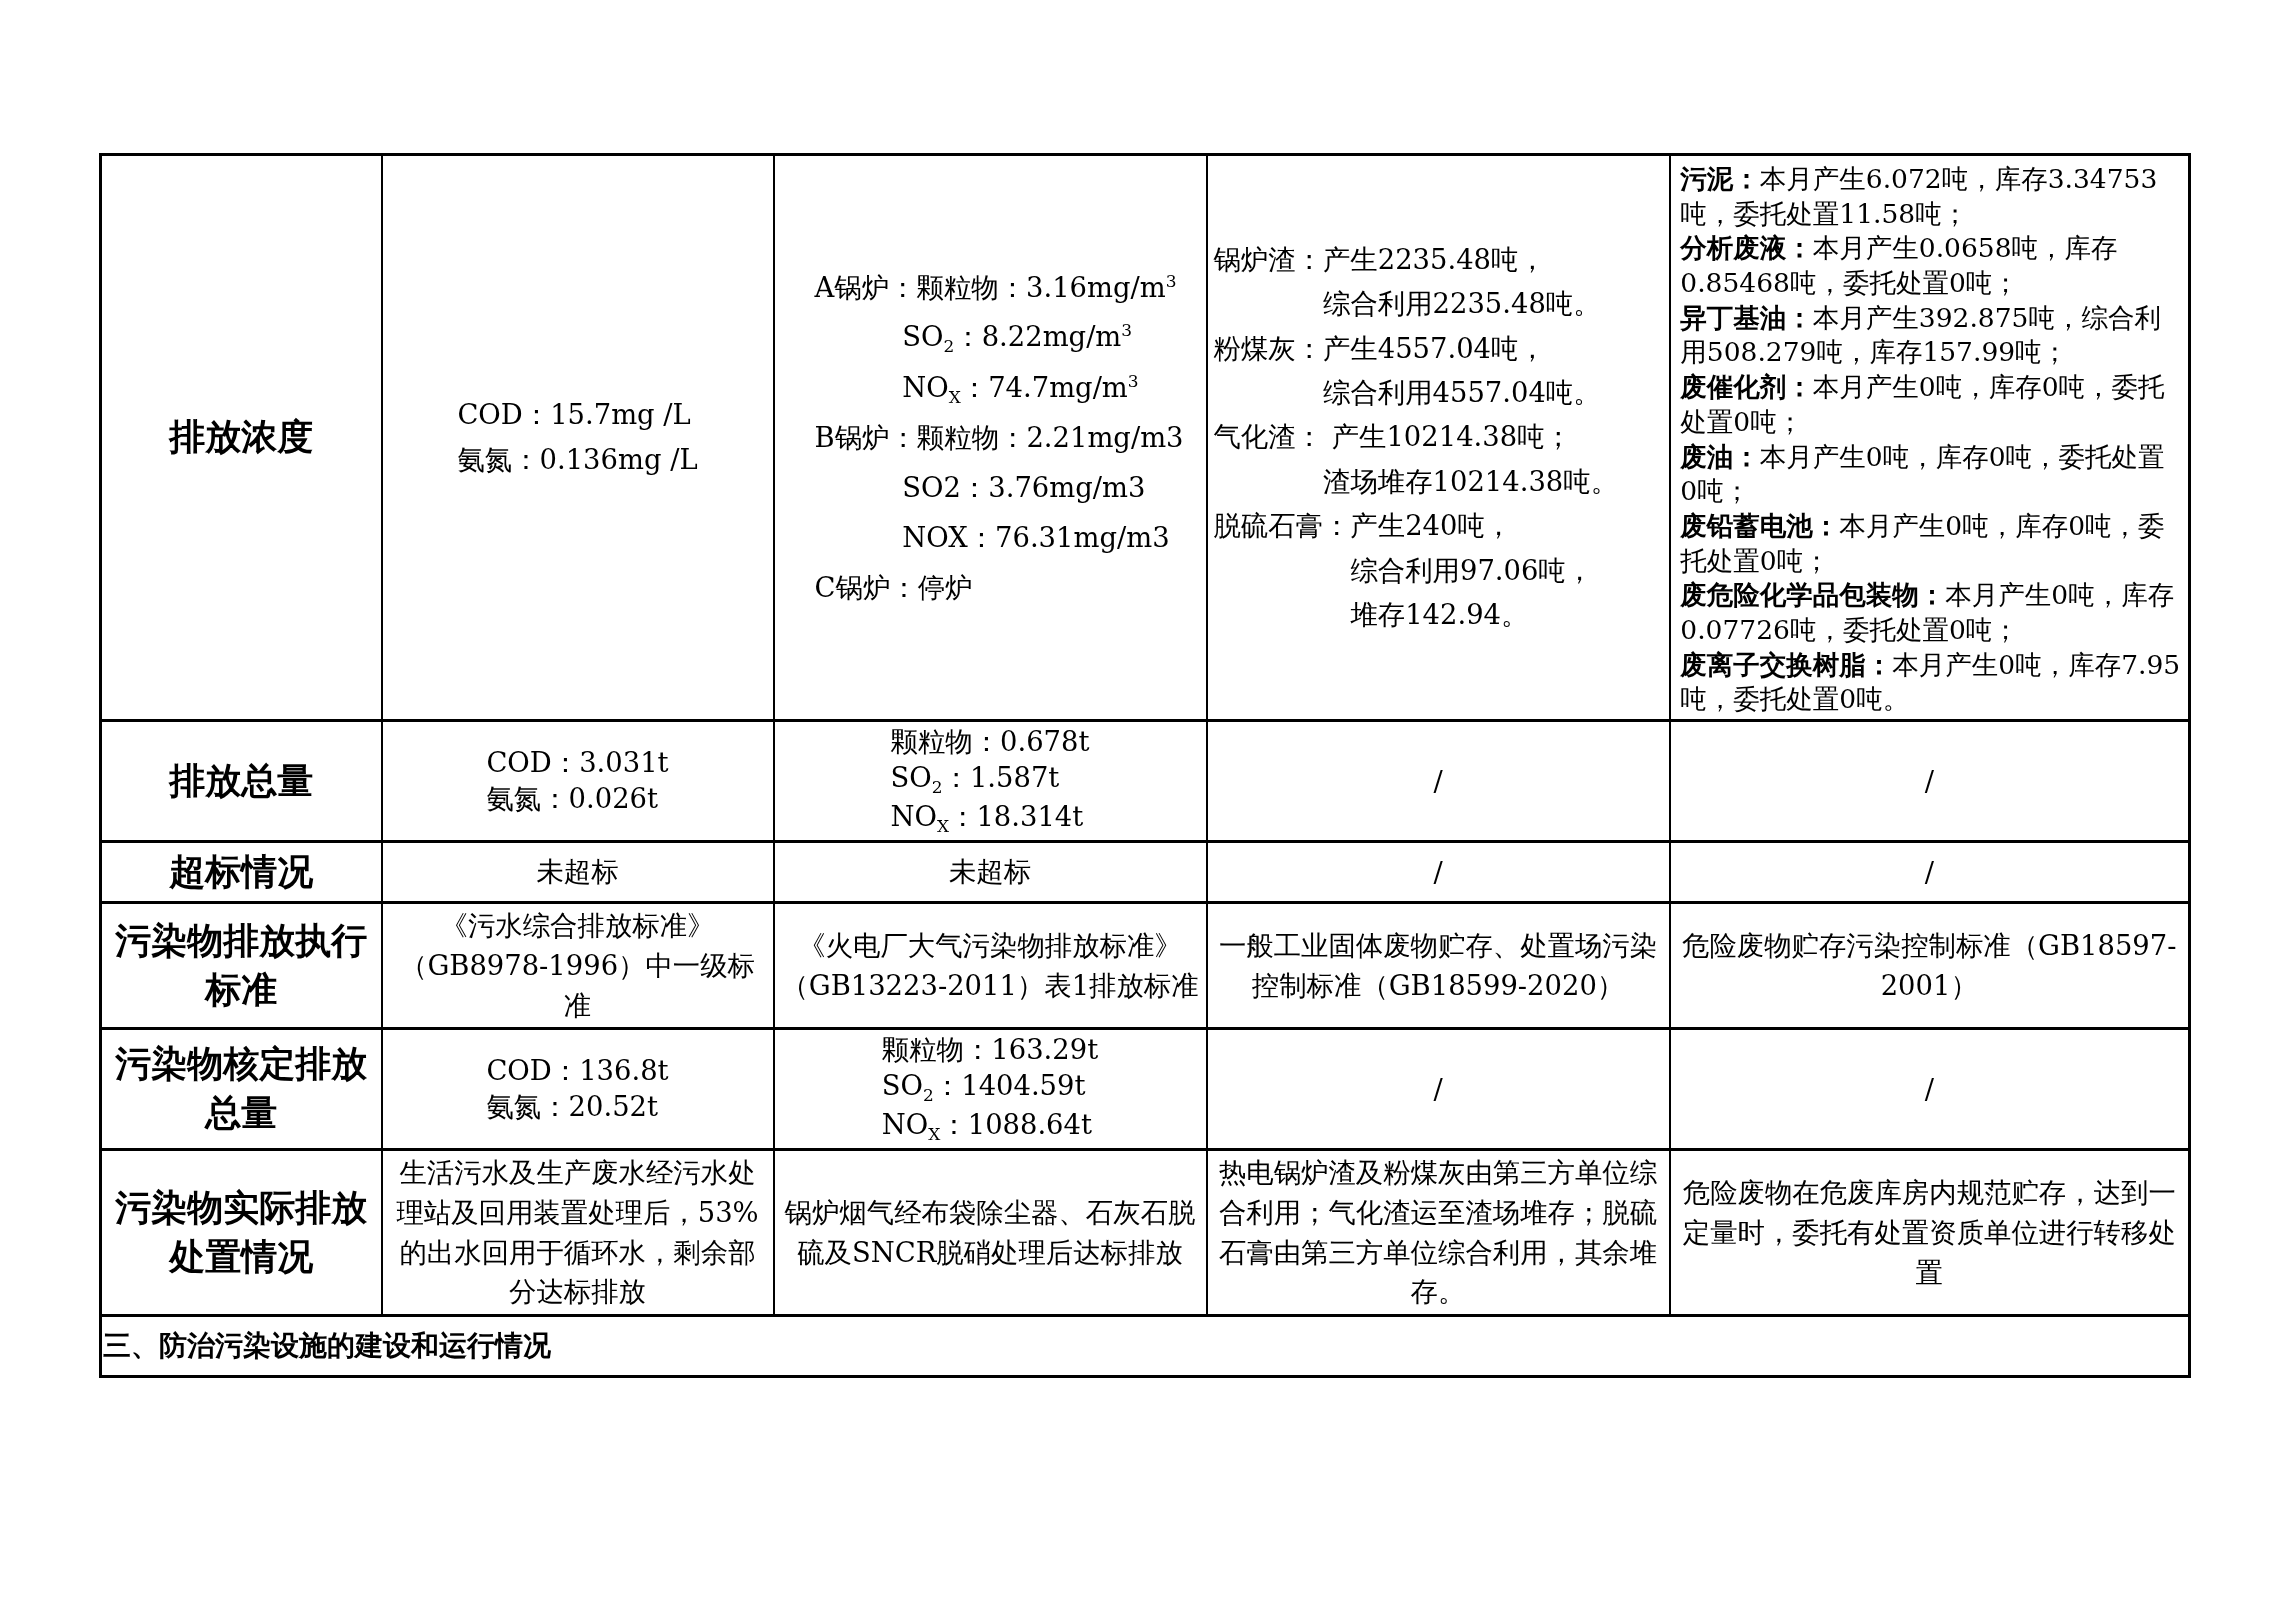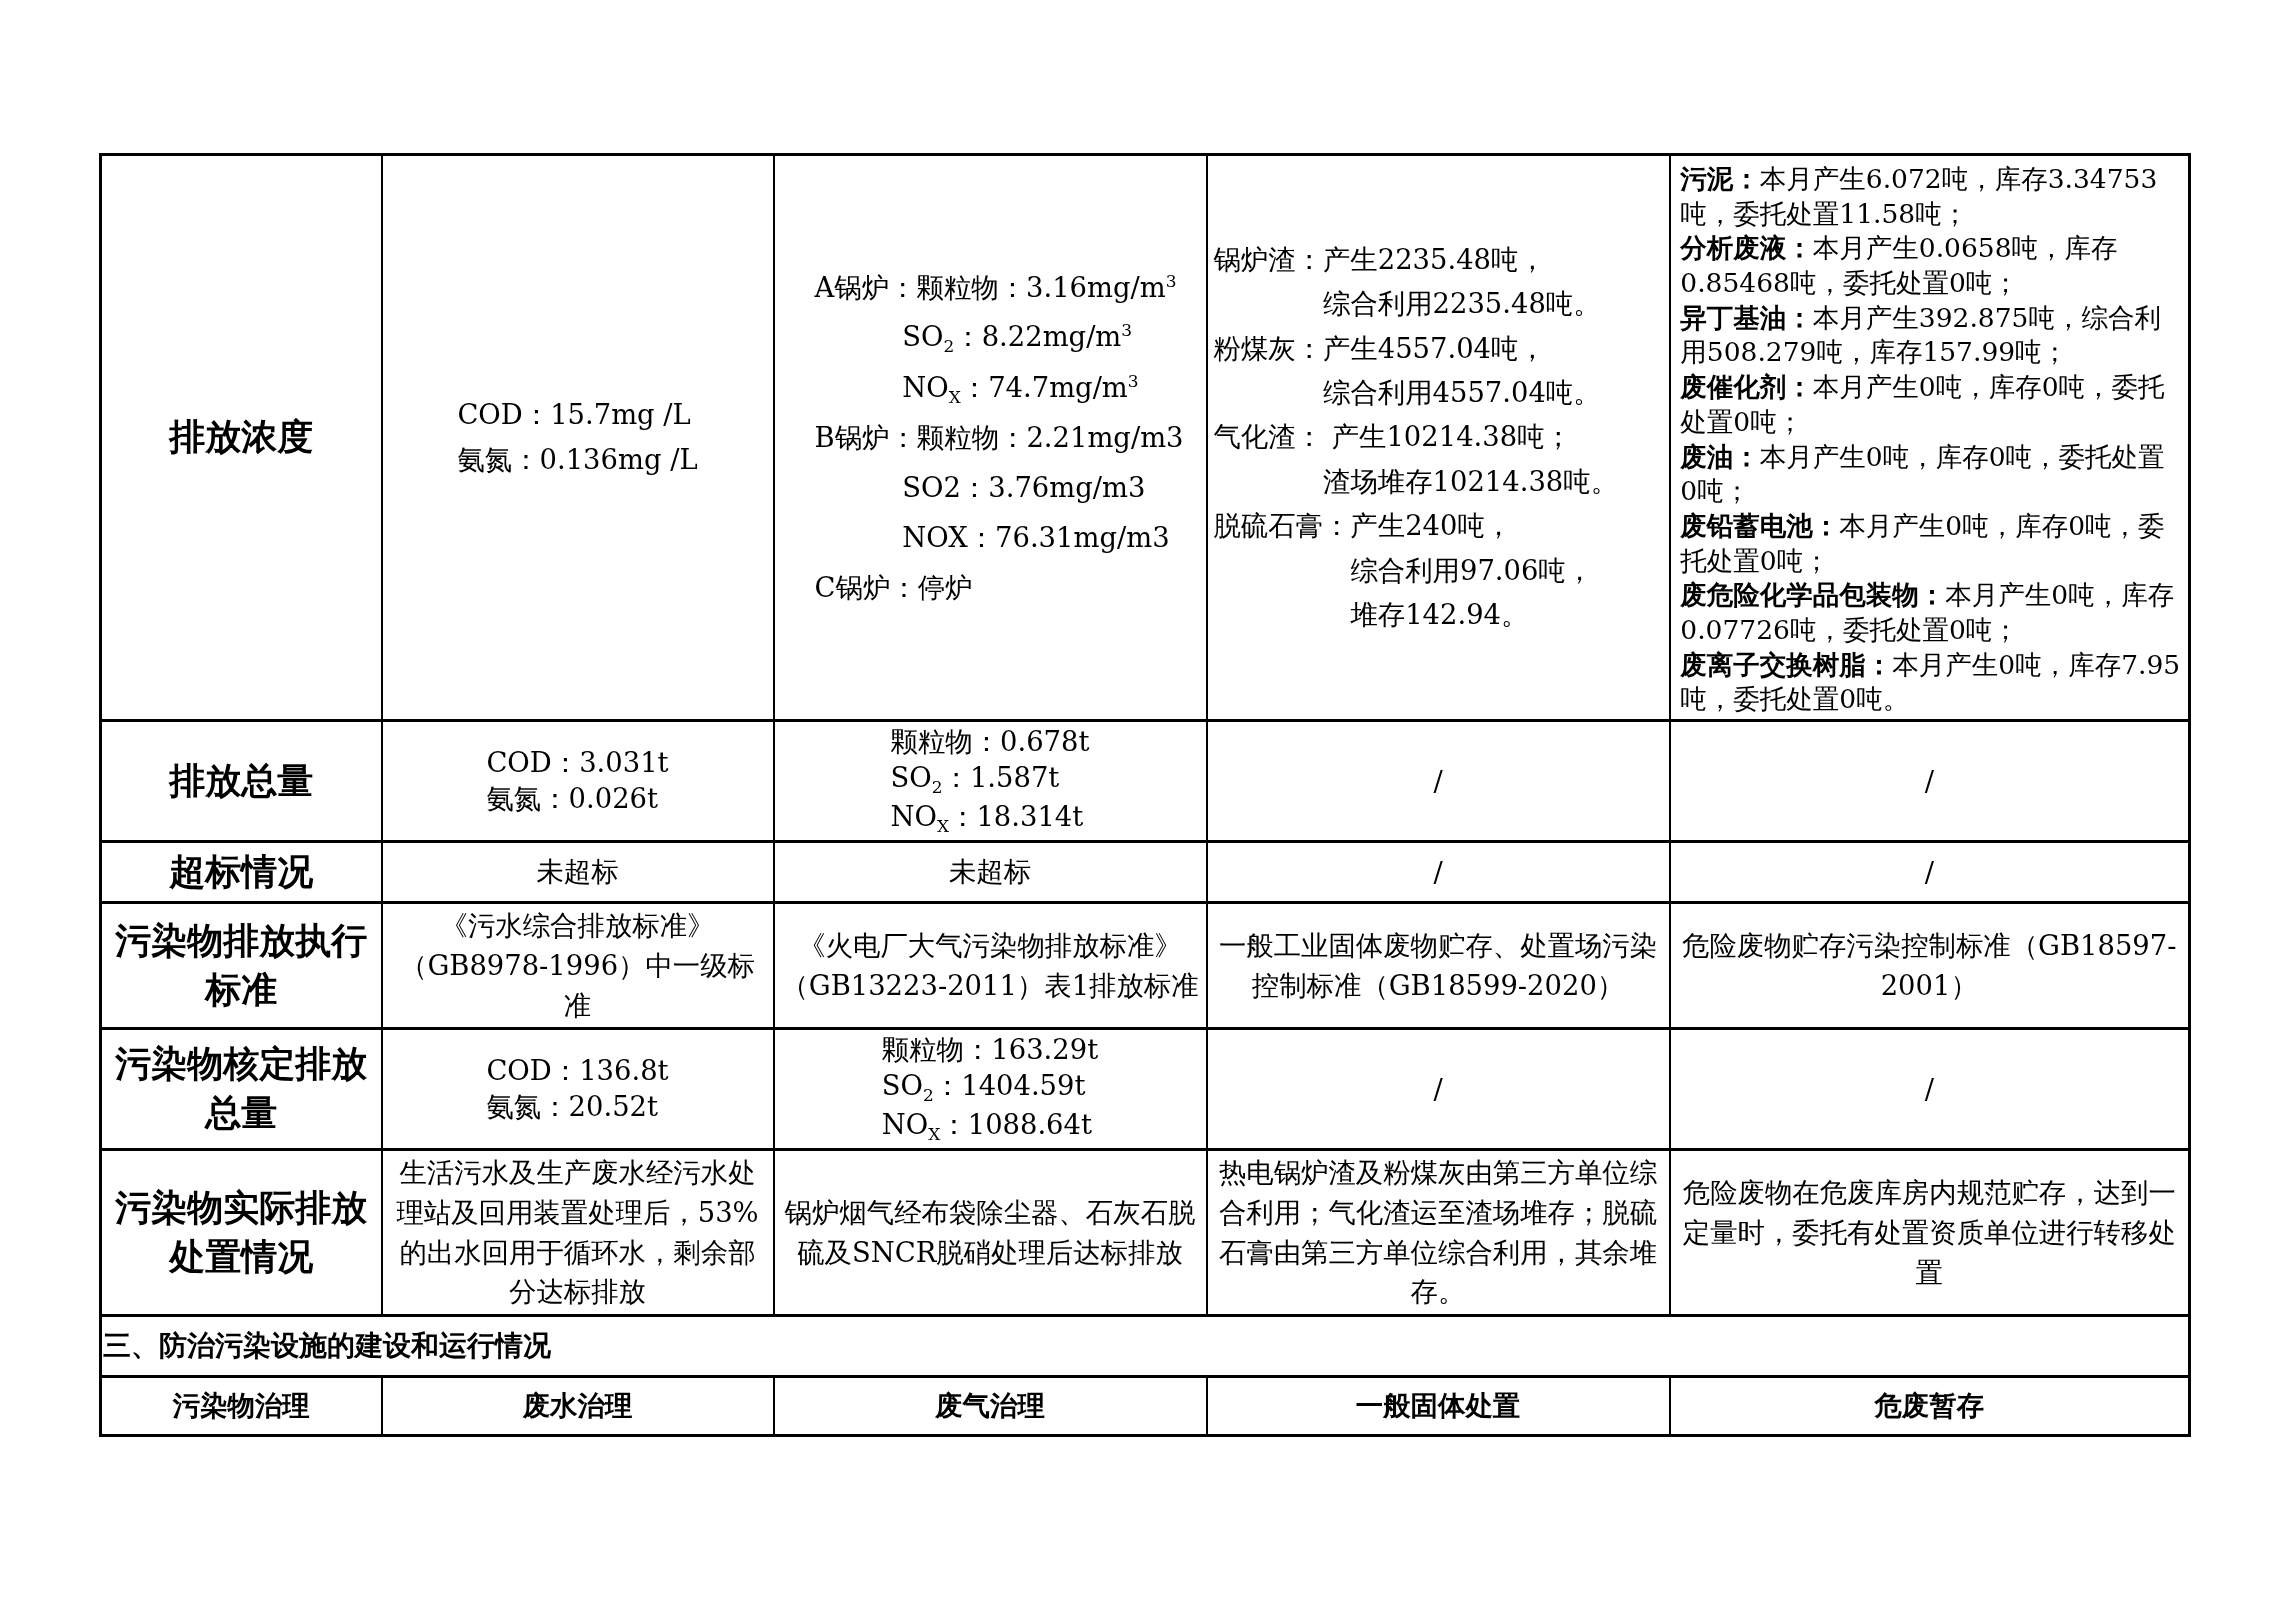--- a/index.html
+++ b/index.html
@@ -119,23 +119,16 @@
       <td class="paracell">生活污水及生产废水经污水处理站及回用装置处理后，53%的出水回用于循环水，剩余部分达标排放</td>
       <td class="paracell">锅炉烟气经布袋除尘器、石灰石脱硫及SNCR脱硝处理后达标排放</td>
       <td class="paracell">热电锅炉渣及粉煤灰由第三方单位综合利用；气化渣运至渣场堆存；脱硫石膏由第三方单位综合利用，其余堆存。</td>
       <td class="paracell">危险废物在危废库房内规范贮存，达到一定量时，委托有处置资质单位进行转移处置</td>
     </tr>
 
     <tr class="r7">
       <td class="section" colspan="5">三、防治污染设施的建设和运行情况</td>
     </tr>
 
-    <tr class="r8">
-      <td class="bhead">污染物治理</td>
-      <td class="bhead">废水治理</td>
-      <td class="bhead">废气治理</td>
-      <td class="bhead">一般固体处置</td>
-      <td class="bhead">危废暂存</td>
-    </tr>
   </tbody>
     </table>
 </div>
 
 
 </body></html>

